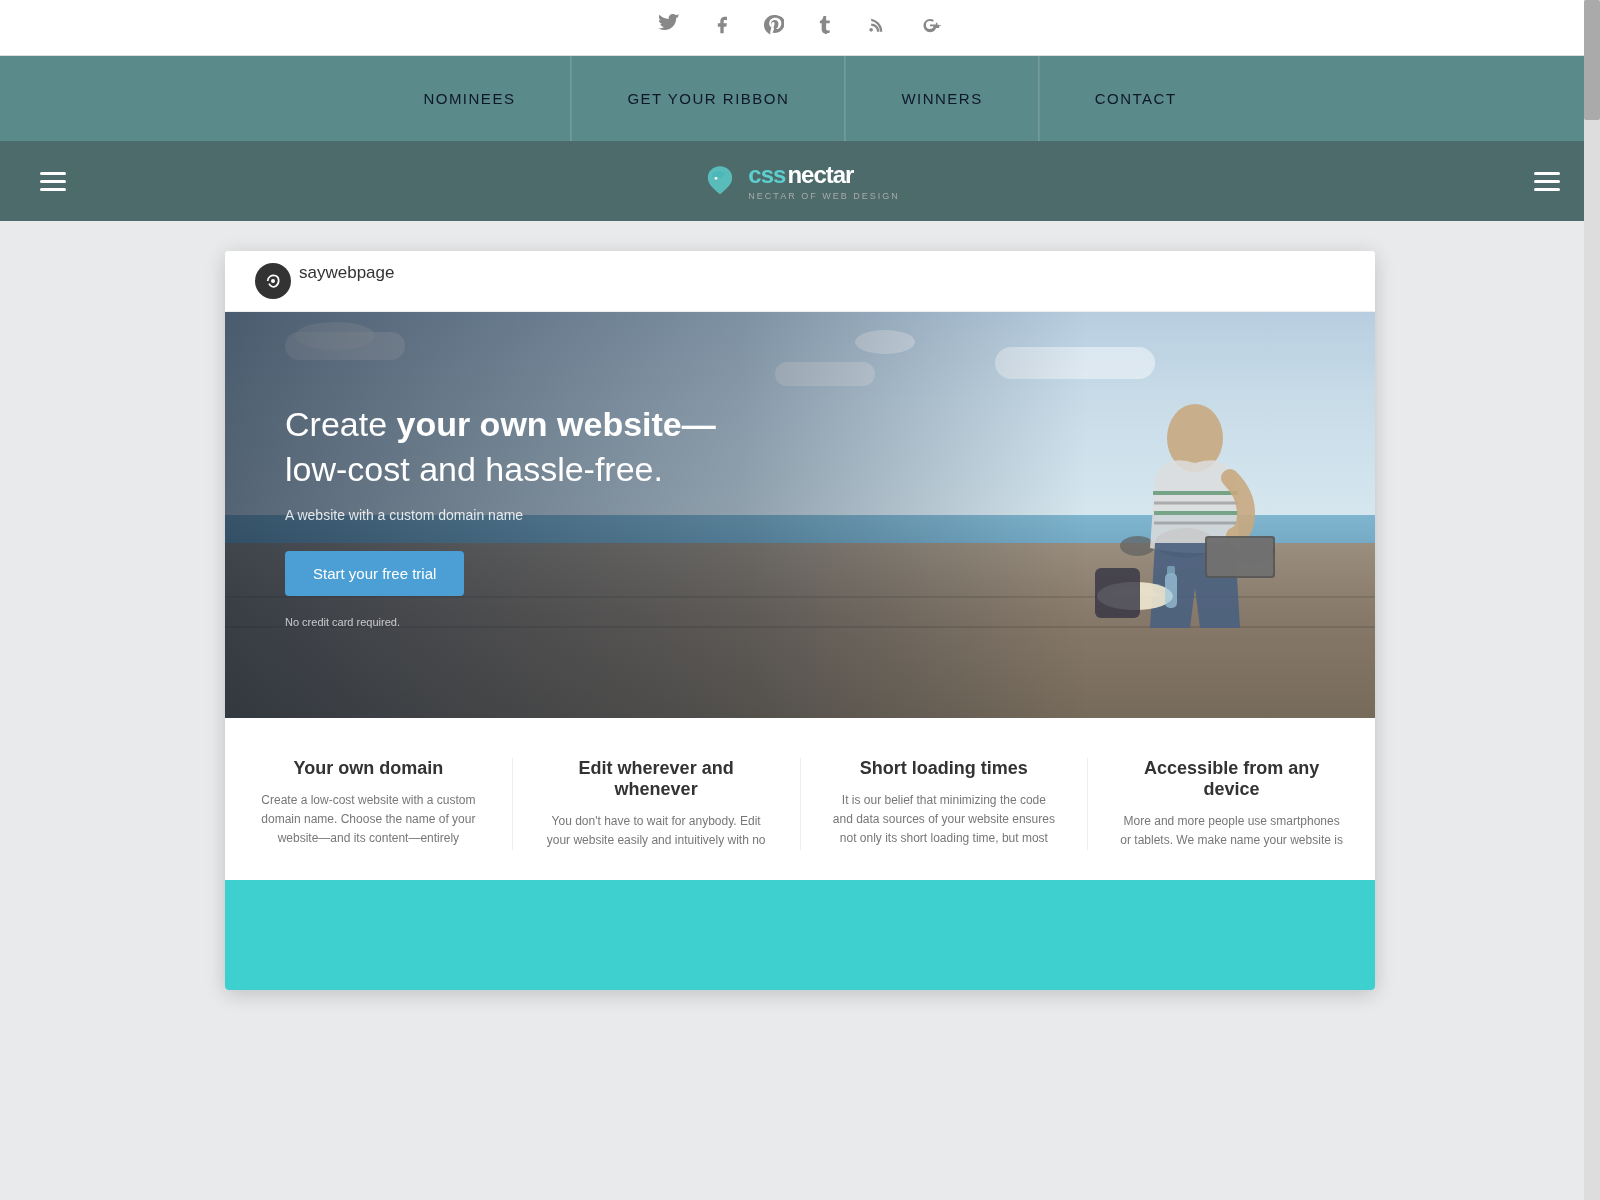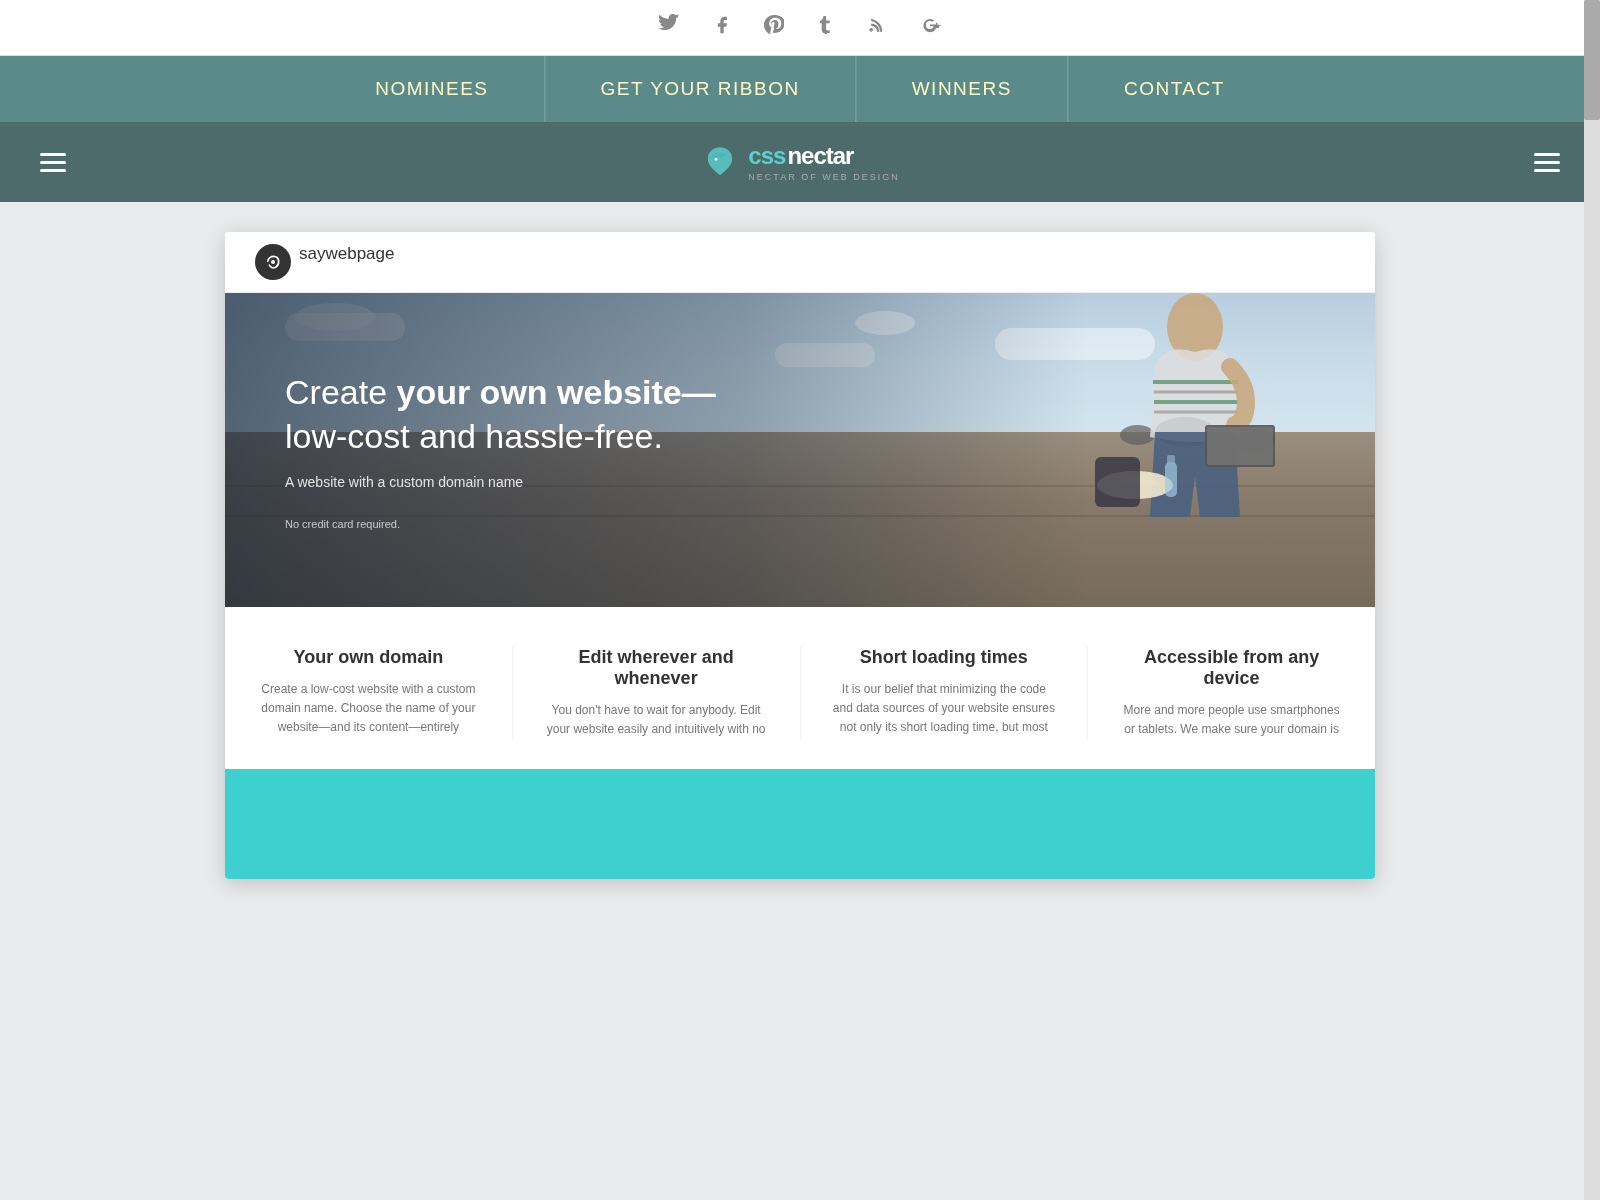--- a/index.html
+++ b/index.html
@@ -30,25 +30,25 @@
 
     
     #nav-bar {
       background: #5a8a8a;
       display: flex;
       justify-content: center;
       align-items: center;
       gap: 0;
     }
     .nav-item {
-      color: #fef9c3;
-      font-size: 19px;
+      color: #0f172a;
+      font-size: 15px;
       font-weight: 500;
       letter-spacing: 1.5px;
-      padding: 22px 55px;
+      padding: 34px 55px;
       cursor: pointer;
       text-transform: uppercase;
       border-right: 1px solid rgba(255,255,255,0.15);
       border-left: 1px solid rgba(255,255,255,0.1);
     }
     .nav-item:first-child { border-left: none; }
     .nav-item:last-child { border-right: none; }
 
     
     #header-bar {
@@ -155,21 +155,21 @@
     .site-globe-icon {
       color: #555;
       font-size: 18px;
       cursor: pointer;
     }
 
     
     #hero {
       position: relative;
       width: 100%;
-      height: 314px;
+      height: 406px;
       background: linear-gradient(to right, rgba(20,40,60,0.75) 0%, rgba(20,40,60,0.3) 60%, transparent 100%),
                   linear-gradient(to bottom, #7ba8c0 0%, #5a8faa 40%, #3d6e8a 70%, #2a4a5e 100%);
       overflow: hidden;
       display: flex;
       align-items: center;
     }
 
     
     .hero-bg {
       position: absolute;
@@ -413,40 +413,41 @@
 
       <div style="position:absolute;inset:0;background:linear-gradient(to right, rgba(15,30,50,0.65) 0%, rgba(15,30,50,0.35) 45%, transparent 75%);"></div>
     </div>
 
     <div class="hero-content">
       <h1 class="hero-title">
         <span>Create </span><strong>your own website—</strong><br>
         <span>low-cost and hassle-free.</span>
       </h1>
       <p class="hero-subtitle">A website with a custom domain name</p>
+      <button class="hero-cta">Start your free trial</button>
       <p class="hero-no-card">No credit card required.</p>
     </div>
   </div>
 
   <div id="features">
     <div class="feature-item">
       <div class="feature-title">Your own domain</div>
       <div class="feature-text">Create a low-cost website with a custom domain name. Choose the name of your website—and its content—entirely</div>
     </div>
     <div class="feature-item">
       <div class="feature-title">Edit wherever and whenever</div>
       <div class="feature-text">You don't have to wait for anybody. Edit your website easily and intuitively with no</div>
     </div>
     <div class="feature-item">
       <div class="feature-title">Short loading times</div>
       <div class="feature-text">It is our belief that minimizing the code and data sources of your website ensures not only its short loading time, but most</div>
     </div>
     <div class="feature-item">
       <div class="feature-title">Accessible from any device</div>
-      <div class="feature-text">More and more people use smartphones or tablets. We make sure your domain is</div>
+      <div class="feature-text">More and more people use smartphones or tablets. We make name your website is</div>
     </div>
   </div>
 
   <div id="teal-bar"></div>
 
 </div>
 
 <div id="scrollbar">
   <div id="scrollbar-thumb"></div>
 </div>

